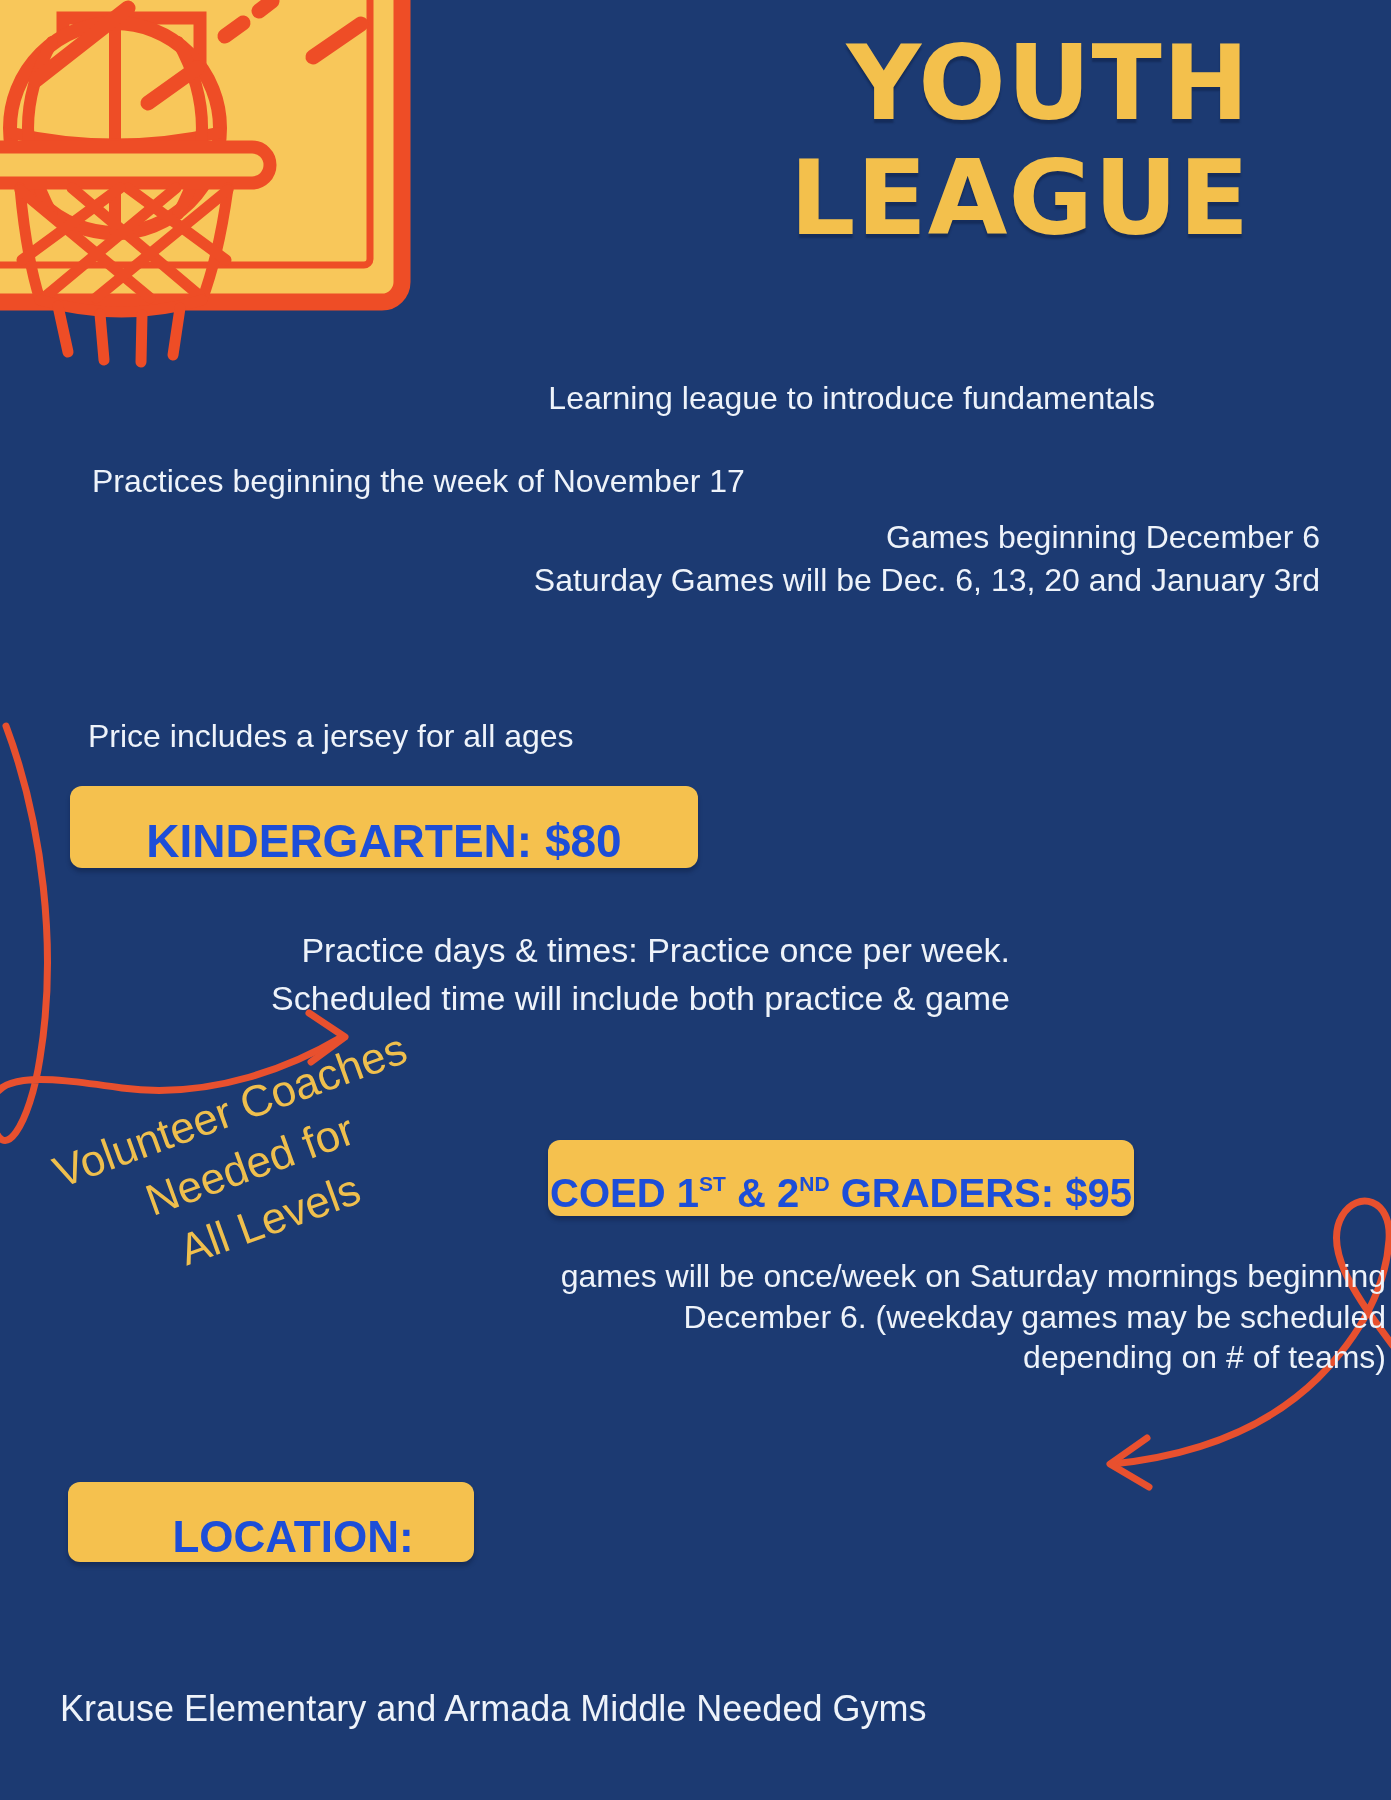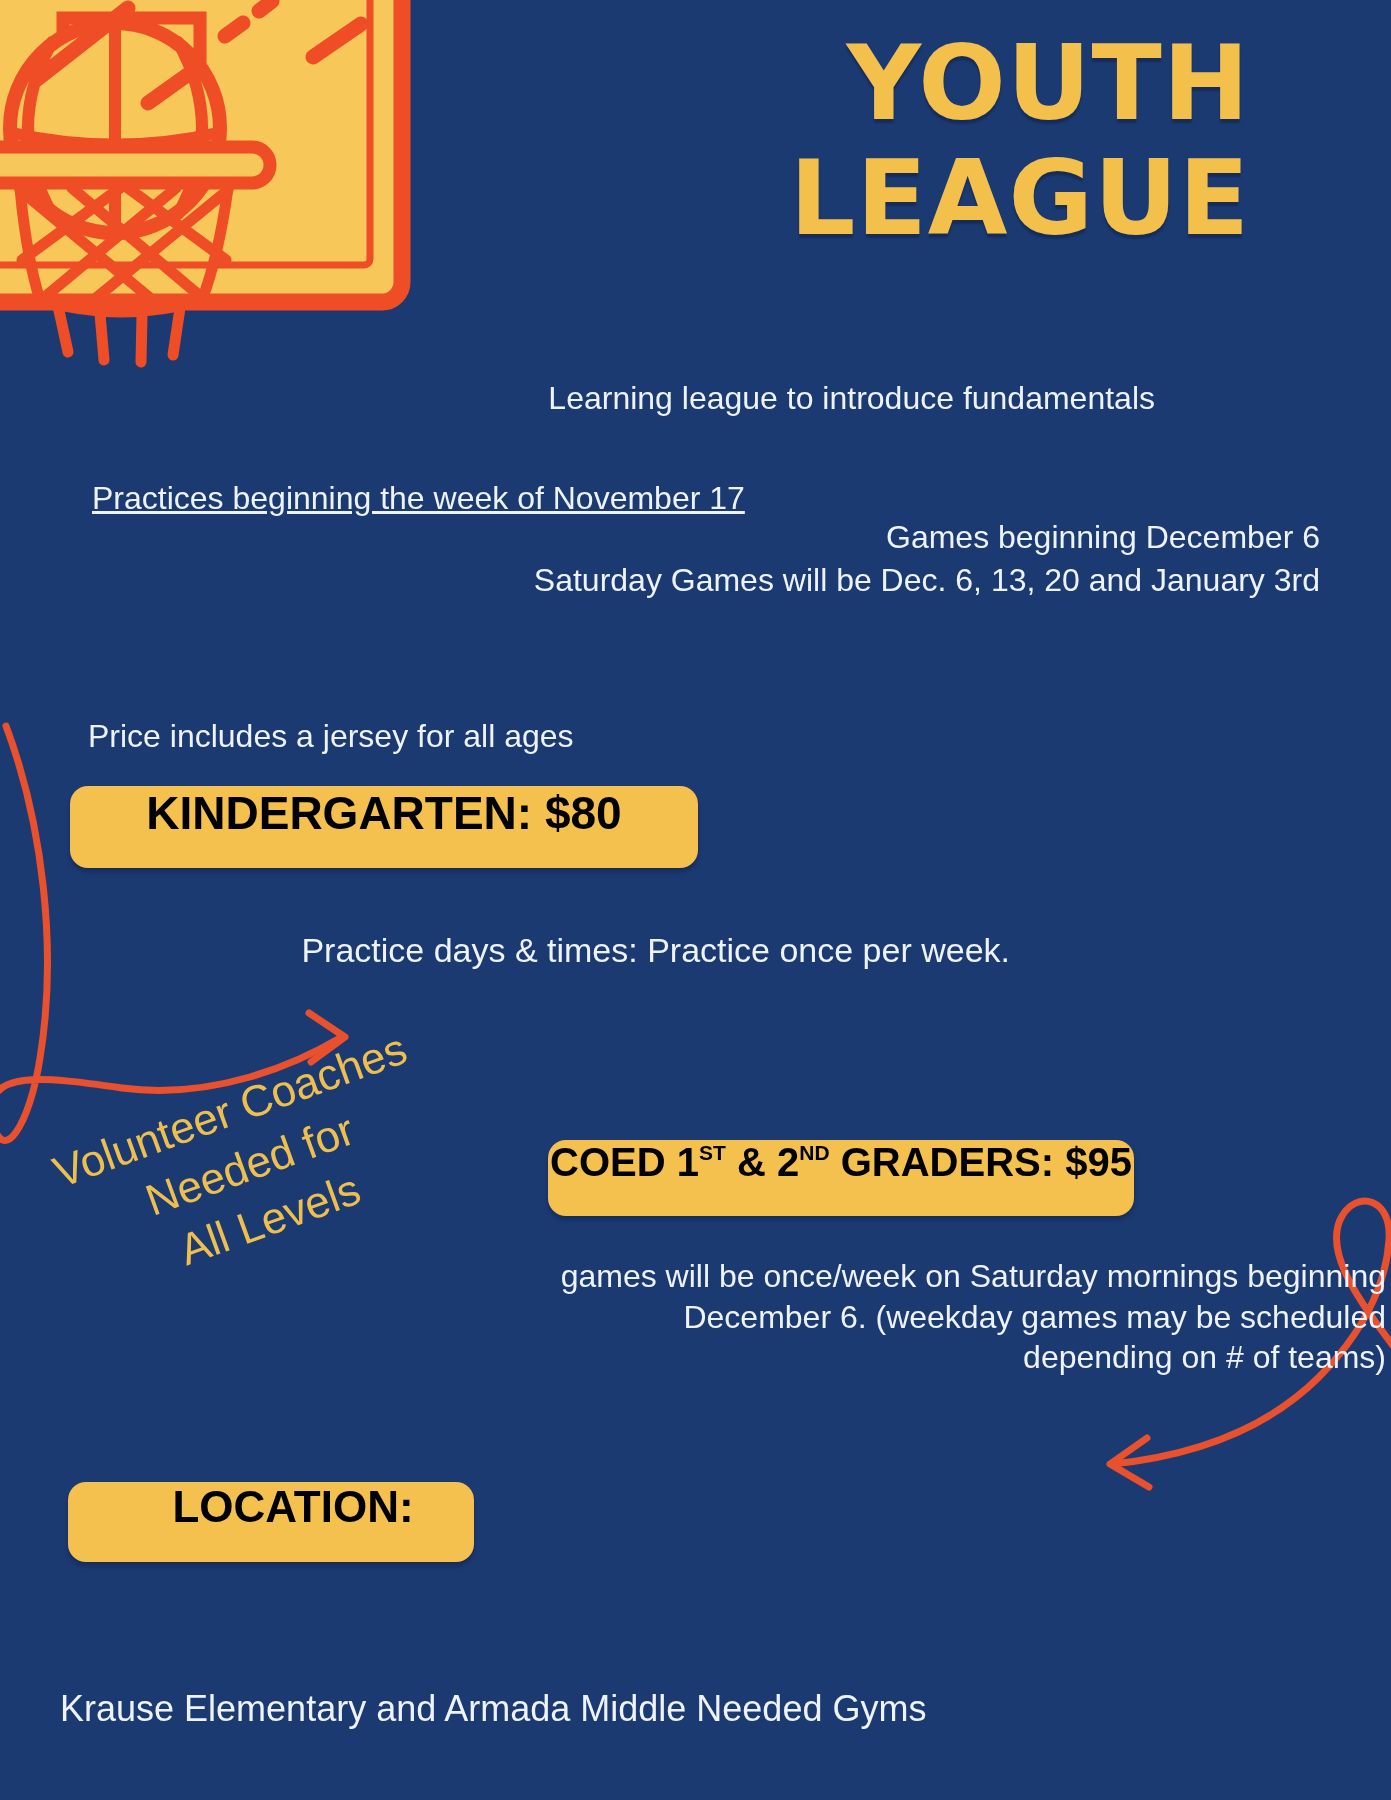--- a/index.html
+++ b/index.html
@@ -20,29 +20,29 @@
     font-family:"DejaVu Sans", sans-serif;
     font-weight:800;
     font-size:103px;
     line-height:1.12;
     letter-spacing:1px;
     color:#f3c04c;
     text-shadow:0 4px 2px rgba(10,20,50,0.35);
   }
   .body-text{font-size:32px;line-height:1.3;}
   .subtitle{left:155px;top:378px;width:1000px;}
-  .practices{left:92px;top:478px;text-decoration:underline;}
+  .practices{left:92px;top:461px;}
   .games-block{left:120px;top:516px;width:1200px;line-height:1.33;}
   .price{left:88px;top:716px;}
   .badge{
     background:#f5c14e;
-    color:#000000;
+    color:#1d4ed8;
     font-weight:bold;
-    border-radius:18px;
-    display:flex;align-items:flex-start;justify-content:center;
+    border-radius:12px;
+    display:flex;align-items:flex-end;justify-content:center;
     box-shadow:0 4px 4px rgba(10,20,50,0.35);
     white-space:nowrap;
   }
   .badge-k{left:70px;top:786px;width:628px;height:82px;font-size:46px;}
   .badge-coed{left:548px;top:1140px;width:586px;height:76px;font-size:40px;}
   .badge-loc{left:68px;top:1482px;width:362px;height:80px;font-size:44px;padding-left:44px;}
   .sup{font-size:21px;vertical-align:16px;font-weight:bold;}
   .k-details{left:0px;top:926px;width:1010px;font-size:34px;line-height:1.42;}
   .coed-details{left:340px;top:1256px;width:1046px;font-size:32px;line-height:1.27;}
   .volunteer{
@@ -126,20 +126,21 @@
   </div>
 
   <div class="abs price white body-text">Price includes a jersey for all ages</div>
 
   <div class="abs badge badge-k">
     <span>KINDERGARTEN: $80</span>
   </div>
 
   <div class="abs k-details white center">
     <div>Practice days &amp; times: Practice once per week.</div>
+    <div>Scheduled time will include both practice &amp; game</div>
   </div>
 
   <div class="abs volunteer">
     <div>Volunteer Coaches</div>
     <div>Needed for</div>
     <div>All Levels</div>
   </div>
 
   <div class="abs badge badge-coed">
     <span><span>COED 1</span><span class="sup">ST</span><span> &amp; 2</span><span class="sup">ND</span><span> GRADERS: $95</span></span>

